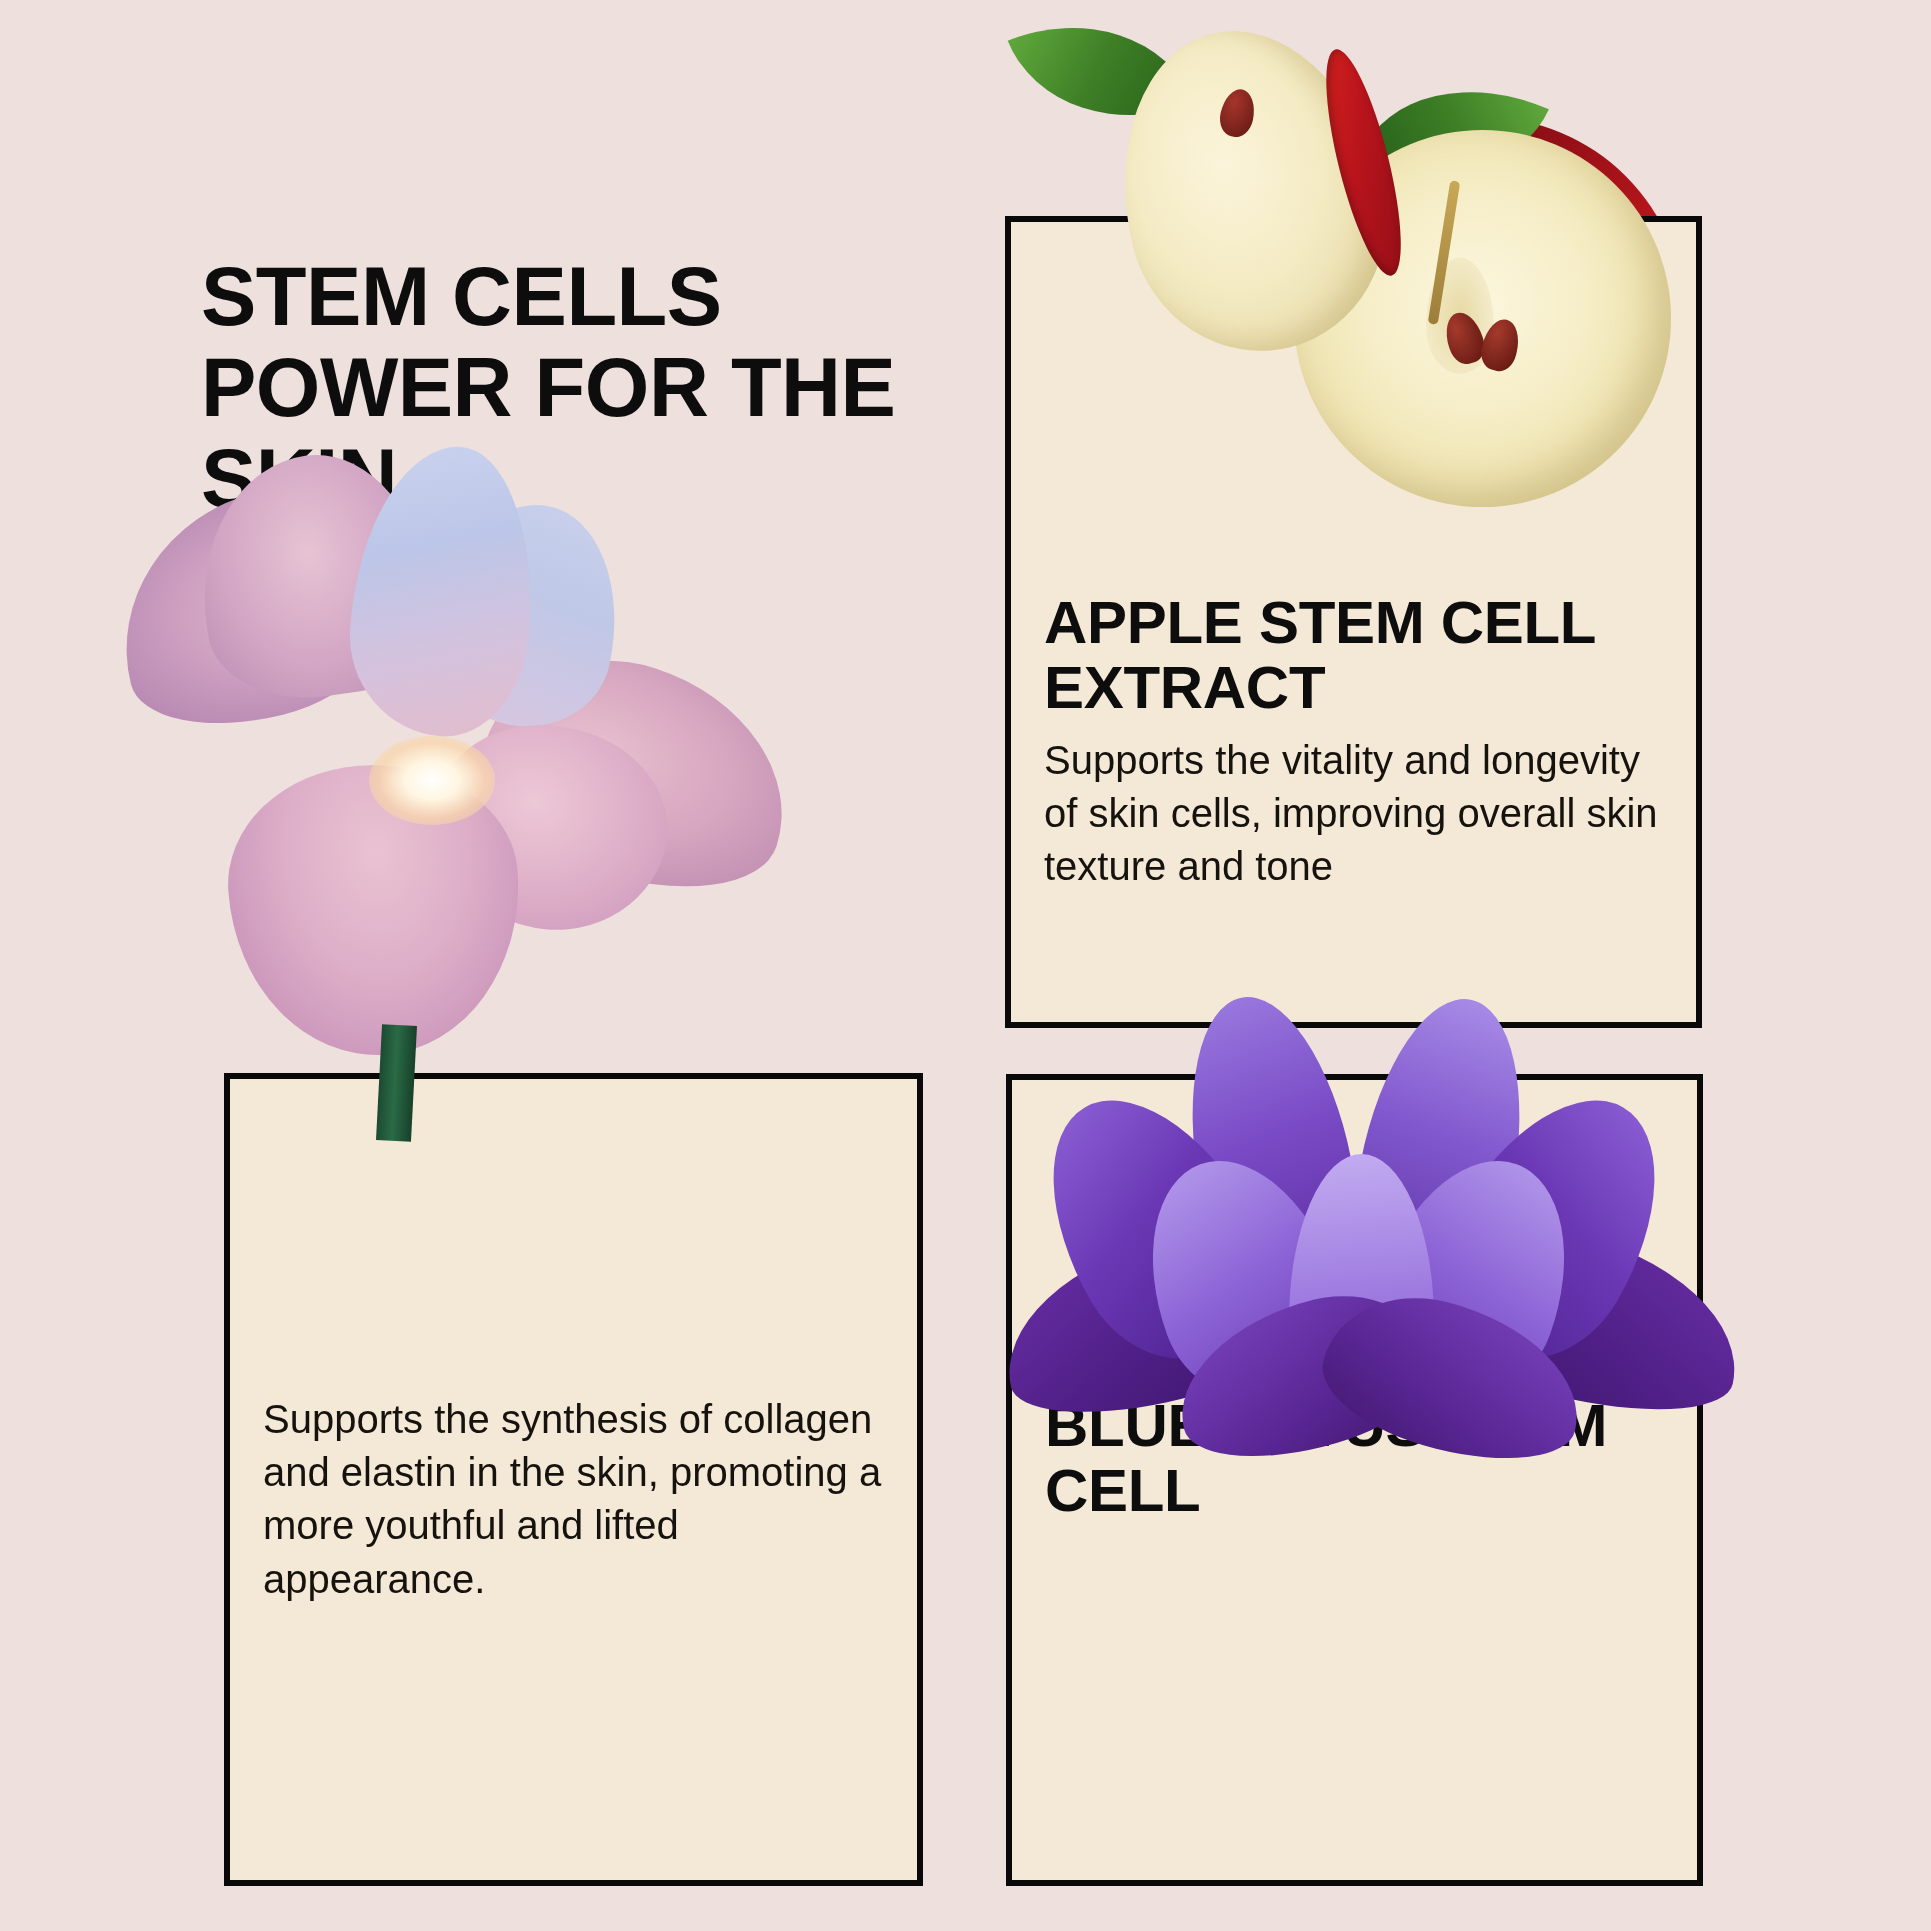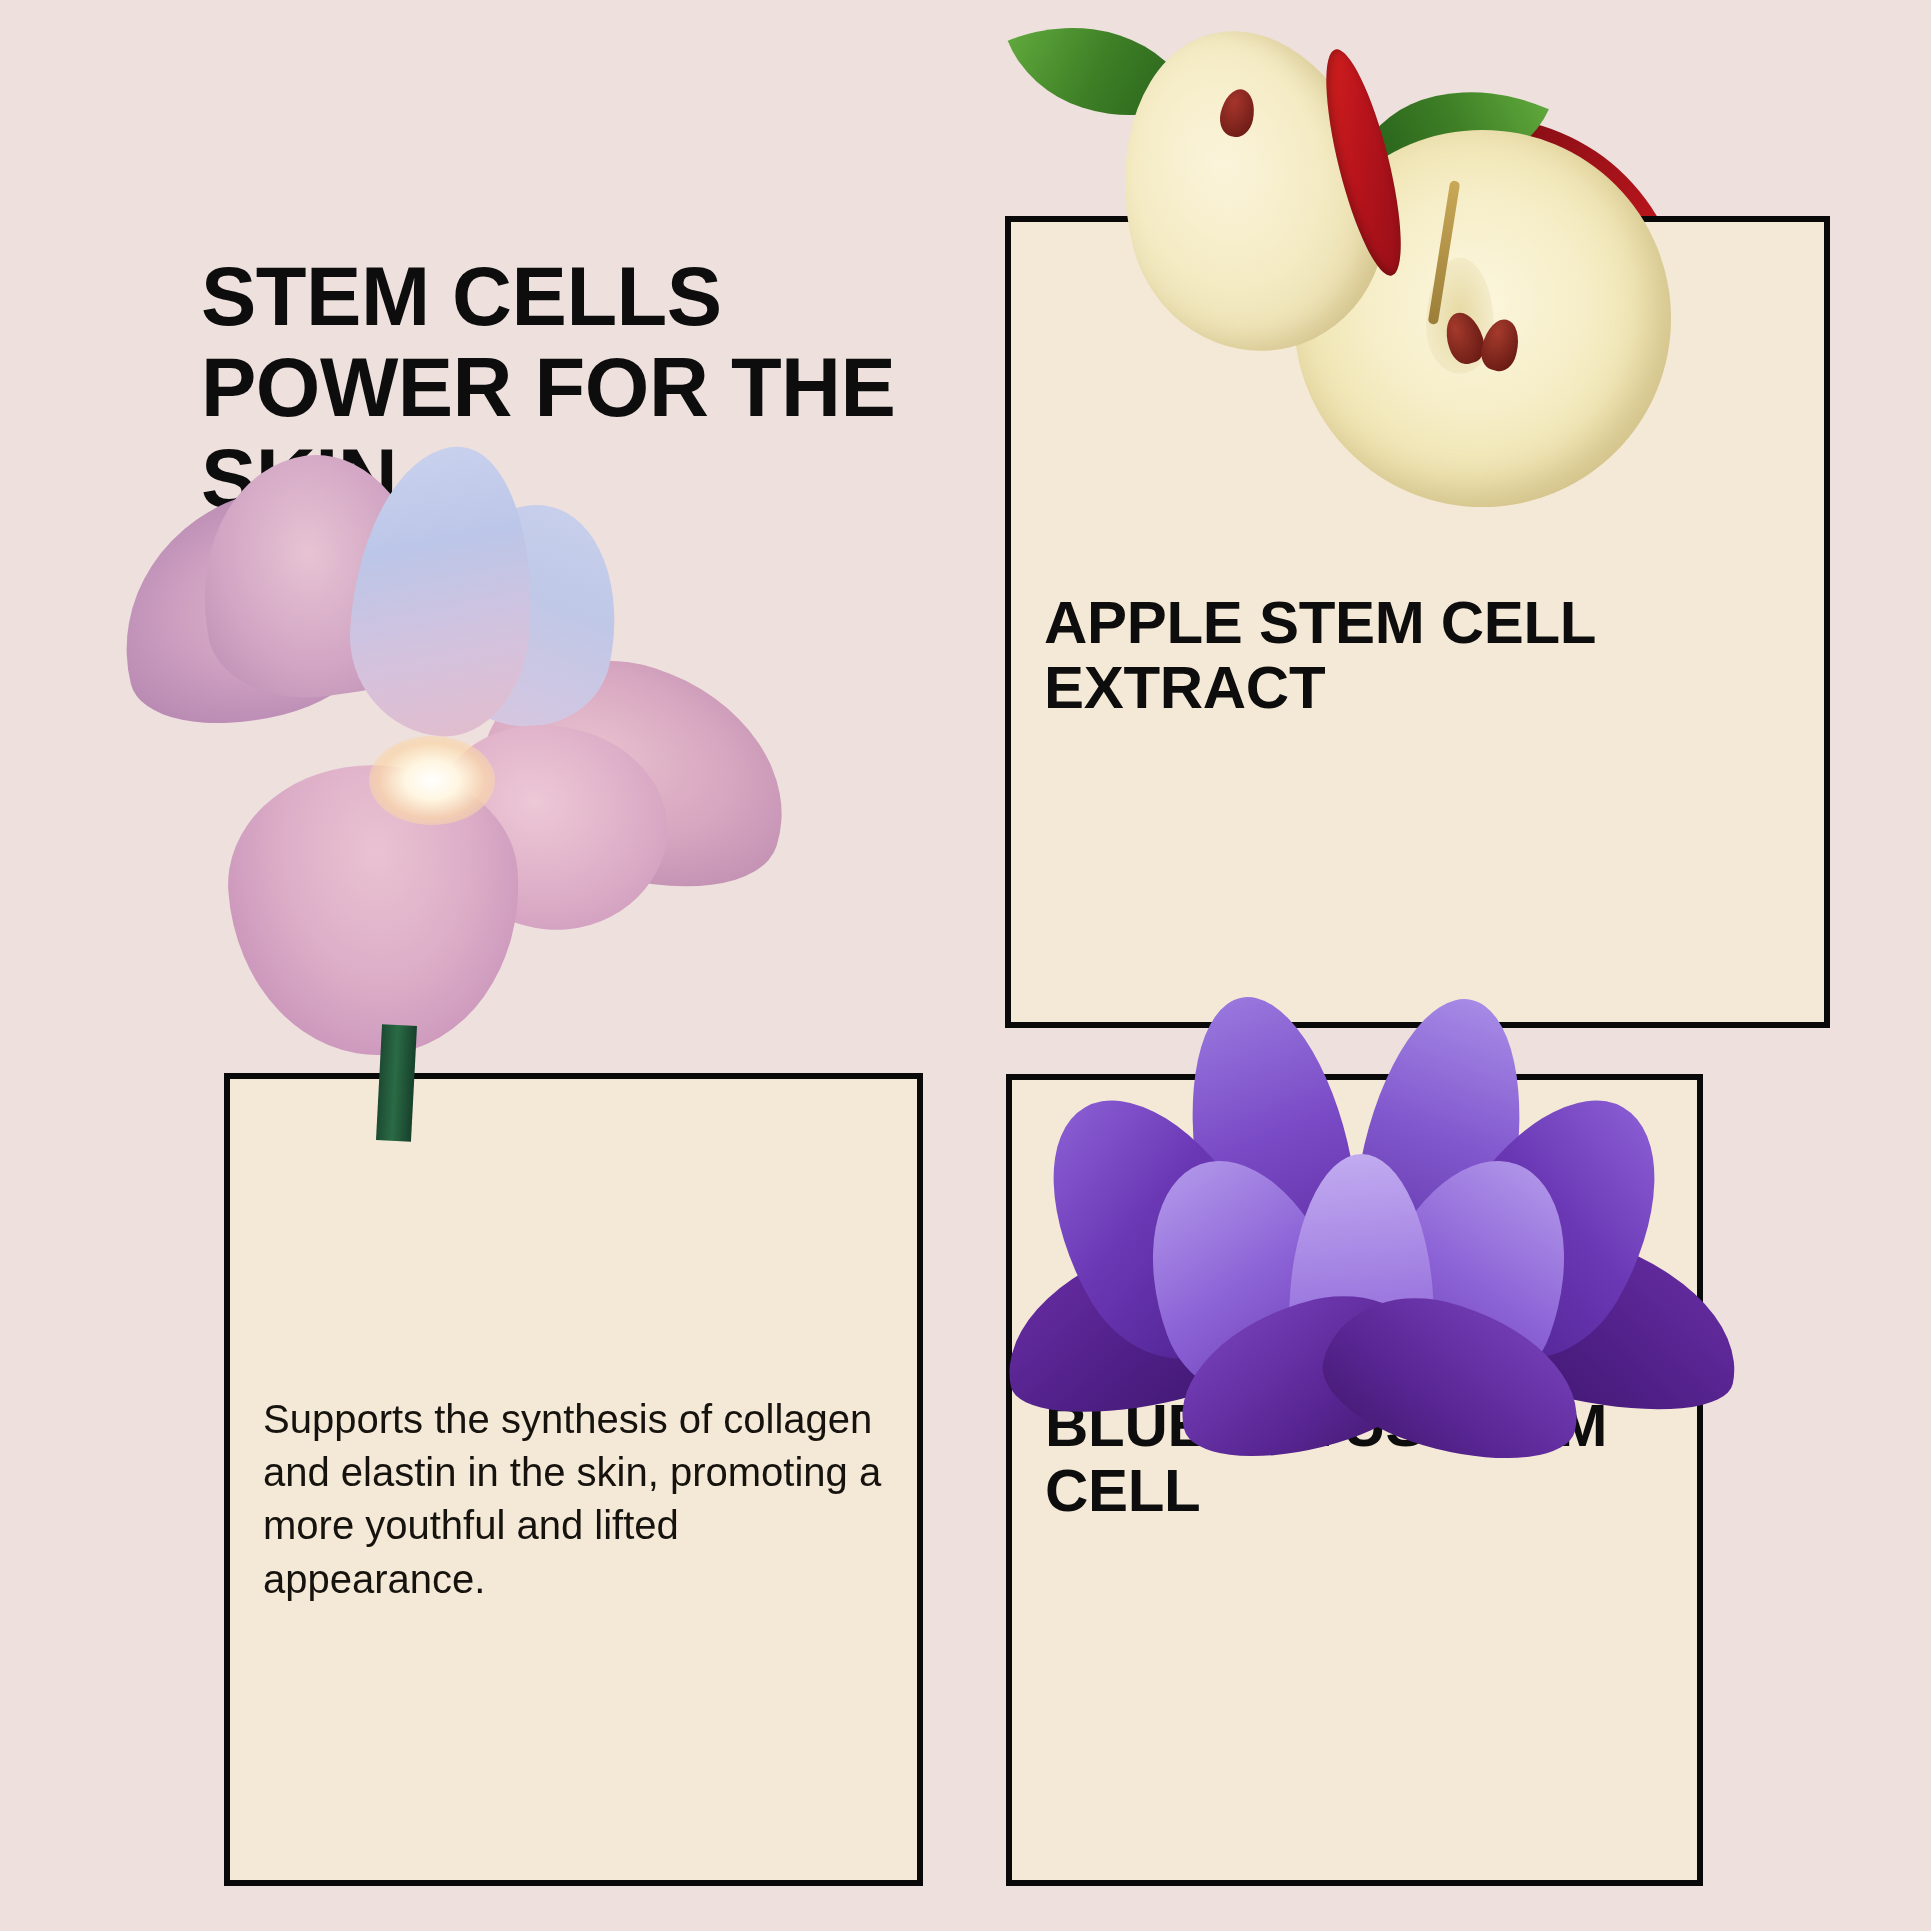--- a/index.html
+++ b/index.html
@@ -25,21 +25,21 @@
     text-transform:uppercase;
   }
 
   
   .card{
     position:absolute;
     background:#F4E9D7;
     border:6.8px solid #090909;
     box-sizing:border-box;
   }
-  .card-apple{left:1005px;top:216px;width:825px;height:812px;}
+  .card-apple{left:1005px;top:216px;width:697px;height:812px;}
   .card-iris {left:224px; top:1073px;width:699px;height:813px;}
   .card-lotus{left:1006px;top:1074px;width:697px;height:812px;}
 
   .card-text{position:absolute;left:0;right:0;padding:0 33px;box-sizing:border-box;}
   .card-apple .card-text{top:369px;}
   .card-iris  .card-text{top:314px;}
   .card-lotus .card-text{top:314px;}
 
   .card-title{
     font-size:60px;
@@ -200,20 +200,21 @@
 </head>
 <body>
 
 <div id="stage">
 
   <h1 class="headline">STEM CELLS POWER FOR THE SKIN</h1>
 
   <section class="card card-apple">
     <div class="card-text">
       <h2 class="card-title">APPLE STEM CELL EXTRACT</h2>
+      <p class="card-body">Supports the vitality and longevity of skin cells, improving overall skin texture and tone</p>
     </div>
   </section>
 
   <section class="card card-iris">
     <div class="card-text">
       <p class="card-body">Supports the synthesis of collagen and elastin in the skin, promoting a more youthful and lifted appearance.</p>
     </div>
   </section>
 
   <section class="card card-lotus">

